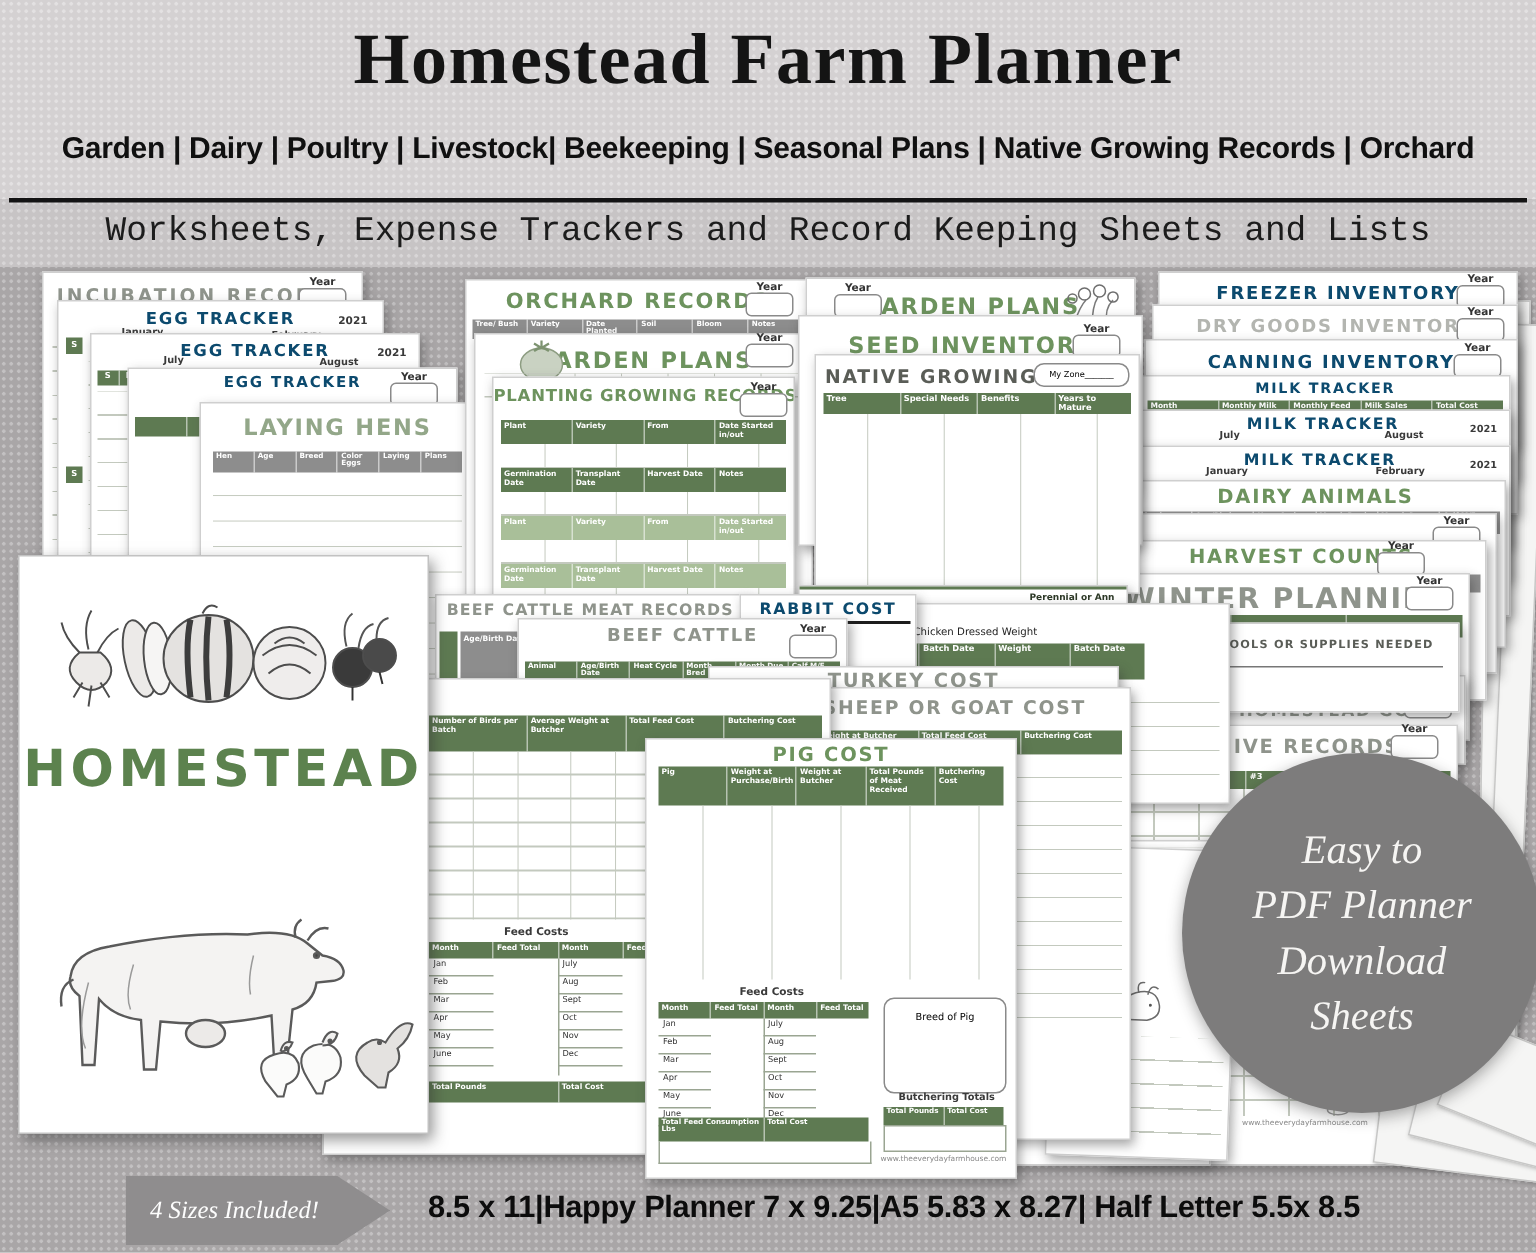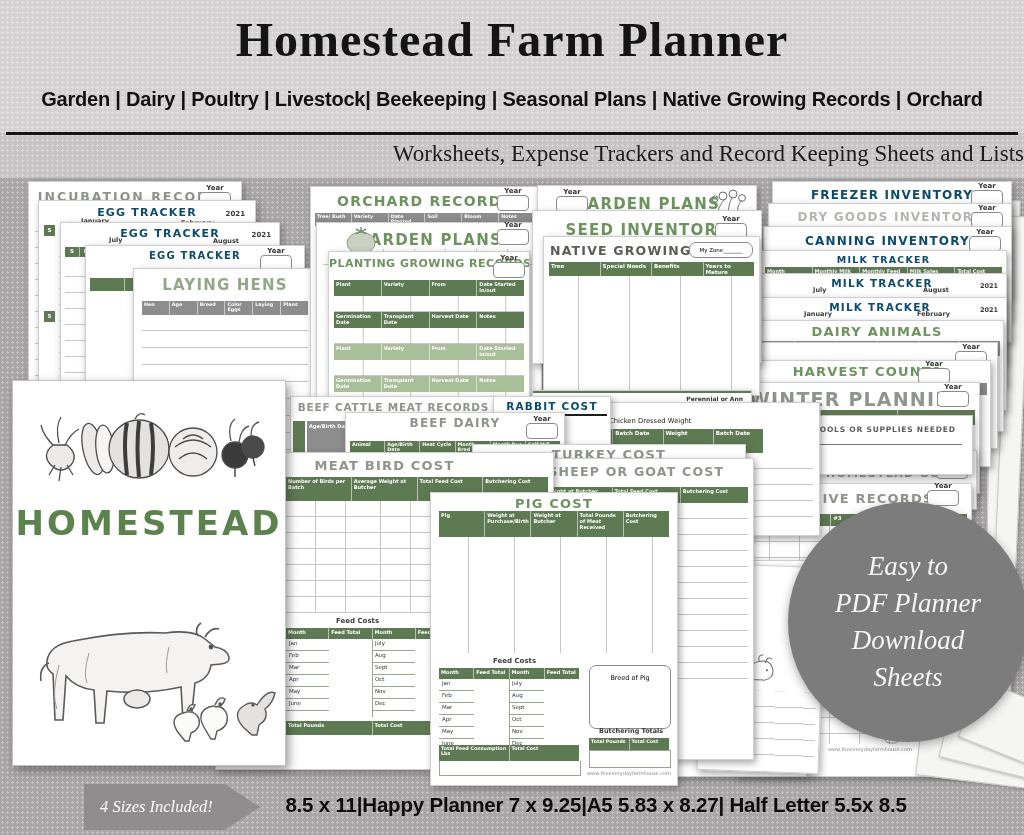--- a/index.html
+++ b/index.html
@@ -10,22 +10,22 @@
     background-size:5px 5px;}
   .band-top{position:absolute;left:0;top:0;width:100%;height:133px;background:#d4d1d2;
     background-image:radial-gradient(rgba(255,255,255,.35) 1px, transparent 1.3px);background-size:5px 5px;}
   .band-sub{position:absolute;left:0;top:133px;width:100%;height:45px;background:#c7c4c5;
     background-image:radial-gradient(rgba(255,255,255,.30) 1px, transparent 1.3px);background-size:5px 5px;}
   .main-title{position:absolute;top:12px;left:0;width:100%;text-align:center;
     font-family:"Liberation Serif","DejaVu Serif",serif;font-size:48px;font-weight:600;color:#141414;letter-spacing:1px;}
   .categories{position:absolute;top:88px;left:0;width:100%;text-align:center;
     font-family:"Liberation Sans","DejaVu Sans",sans-serif;font-size:20px;font-weight:bold;color:#101010;letter-spacing:-.2px;}
   .divider{position:absolute;top:132px;left:6px;right:6px;height:3px;background:#141414;}
-  .subtitle{position:absolute;top:141px;left:0;width:100%;text-align:right;
-    font-family:Liberation Serif, serif;font-size:23px;font-weight:500;color:#1c1c1c;}
+  .subtitle{position:absolute;top:141px;left:0;width:100%;text-align:center;
+    font-family:Liberation Mono, monospace;font-size:23px;font-weight:500;color:#1c1c1c;}
 
   .sheet{position:absolute;background:#fff;border:1px solid #cfcfcf;box-shadow:2px 3px 7px rgba(55,55,55,.45);}
   .st{display:block;text-align:center;font-weight:bold;letter-spacing:1.2px;white-space:nowrap;overflow:hidden;}
   .t-black{color:#0c4a6e}.t-gray{color:#8f948c}.t-dgray{color:#5a5d57}.t-green{color:#6d935e}.t-lgray{color:#b3b5b0}
   .yr{position:absolute;display:flex;flex-direction:column;align-items:center;}
   .yr b{font-size:7px;color:#333;line-height:8px}
   .yr i{width:30px;height:14px;border:1.4px solid #8a8a8a;border-radius:4px;background:#fff;display:block}
   .ghead{position:absolute;display:flex;background:#5e7a52;color:#fff;font-weight:bold;text-align:left;align-items:stretch;}
   .ghead.lt{background:#a9bf99}
   .ghead.gy{background:#8d8d8d}
@@ -38,21 +38,21 @@
   .gridH{background-image:repeating-linear-gradient(to bottom, transparent 0 15px, #c3c9be 15px 16px);}
   .gridVH{background-image:repeating-linear-gradient(to right, transparent 0 29px, #c3c9be 29px 30px),
           repeating-linear-gradient(to bottom, transparent 0 15px, #c3c9be 15px 16px);}
   .abs{position:absolute}
   .hr{position:absolute;background:#1d1d1d;height:2px;}
   .smtxt{position:absolute;font-weight:bold;color:#3a3a3a;white-space:nowrap;}
   .url{position:absolute;font-size:5px;color:#8a8a8a;white-space:nowrap;}
   .rbox{position:absolute;border:1.3px solid #8a8a8a;border-radius:7px;background:#fff;text-align:center;}
   .sliver{position:absolute;background:#f5f5f4;border:1px solid #c7c7c6;box-shadow:1px 1px 3px rgba(60,60,60,.35);}
 
-  .cover{position:absolute;left:12px;top:380px;width:272px;height:384px;background:#fff;border:1px solid #c2c2c2;box-shadow:3px 4px 9px rgba(50,50,50,.5);}
+  .cover{position:absolute;left:12px;top:370px;width:272px;height:384px;background:#fff;border:1px solid #c2c2c2;box-shadow:3px 4px 9px rgba(50,50,50,.5);}
   .cover-title{position:absolute;width:100%;text-align:center;font-weight:900;color:#5c824e;font-family:"DejaVu Sans",sans-serif;}
 
   .circle{position:absolute;left:788px;top:502px;width:240px;height:240px;border-radius:50%;background:#7d7c7c;
     box-shadow:0 3px 10px rgba(40,40,40,.4);display:flex;flex-direction:column;justify-content:center;align-items:center;}
   .circle span{font-family:"Liberation Serif","DejaVu Serif",serif;font-style:italic;font-size:27px;color:#f6f5f3;line-height:37px;}
 
   .ribbon{position:absolute;left:84px;top:784px;width:176px;height:46px;background:#8f8d8e;
     clip-path:polygon(0 0,80% 0,100% 50%,80% 100%,0 100%);
     display:flex;align-items:center;box-shadow:1px 2px 4px rgba(60,60,60,.4);}
   .ribbon span{font-family:"Liberation Serif","DejaVu Serif",serif;font-style:italic;font-size:16.5px;color:#fdfdfd;padding-left:16px;}
@@ -428,21 +428,21 @@
         <span class="lcell">Weight</span>
         <span class="lcell">Batch Date</span>
       </div>
     <div class="gridH abs" style="left:6px;right:6px;top:50px;bottom:6px"></div>
   </div>
   <div class="sheet" style="left:493px;top:396px;width:116px;height:50px">
     <span class="st t-black" style="margin-top:3px;font-size:10.5px">RABBIT COST</span>
     <div class="hr" style="left:3px;right:3px;top:17px"></div>
   </div>
   <div class="sheet" style="left:345px;top:412px;width:218px;height:96px">
-    <span class="st t-gray" style="margin-top:3px;font-size:12px">BEEF DAIRY</span>
+    <span class="st t-gray" style="margin-top:3px;font-size:12px">BEEF CATTLE</span>
     <span class="yr" style="right:6px;top:2px">
         <b>Year</b>
         <i></i>
       </span>
     <div class="ghead" style="left:4px;right:4px;top:28px;height:16px;font-size:4.8px">
         <span class="lcell">Animal</span>
         <span class="lcell">Age/Birth Date</span>
         <span class="lcell">Heat Cycle</span>
         <span class="lcell">Month Bred</span>
         <span class="lcell">Month Due</span>
@@ -466,21 +466,20 @@
     <span class="st t-gray" style="margin-top:5px;font-size:12.5px">MEAT SHEEP OR GOAT COST</span>
     <div class="ghead" style="left:5px;right:5px;top:28px;height:16px;font-size:5px">
         <span class="lcell">Price</span>
         <span class="lcell">Weight at Butcher</span>
         <span class="lcell">Total Feed Cost</span>
         <span class="lcell">Butchering Cost</span>
       </div>
     <div class="gridH abs" style="left:5px;right:5px;top:44px;height:180px"></div>
   </div>
   <div class="sheet" style="left:215px;top:452px;width:337px;height:316px">
-    <span class="st t-gray" style="margin-top:5px;font-size:13px">MEAT BIRD COST</span>
     <div class="ghead" style="left:70px;top:24px;width:262px;height:24px;font-size:5px">
         <span class="lcell">Number of Birds per Batch</span>
         <span class="lcell">Average Weight at Butcher</span>
         <span class="lcell">Total Feed Cost</span>
         <span class="lcell">Butchering Cost</span>
       </div>
     <div class="gridVH abs" style="left:70px;top:48px;width:262px;height:112px;background-size:65px 100%,100% 16px"></div>
     <span class="smtxt" style="left:120px;top:164px;font-size:7px">Feed Costs</span>
     <div class="ghead" style="left:70px;top:175px;width:172px;height:11px;font-size:5px">
         <span class="lcell">Month</span>

